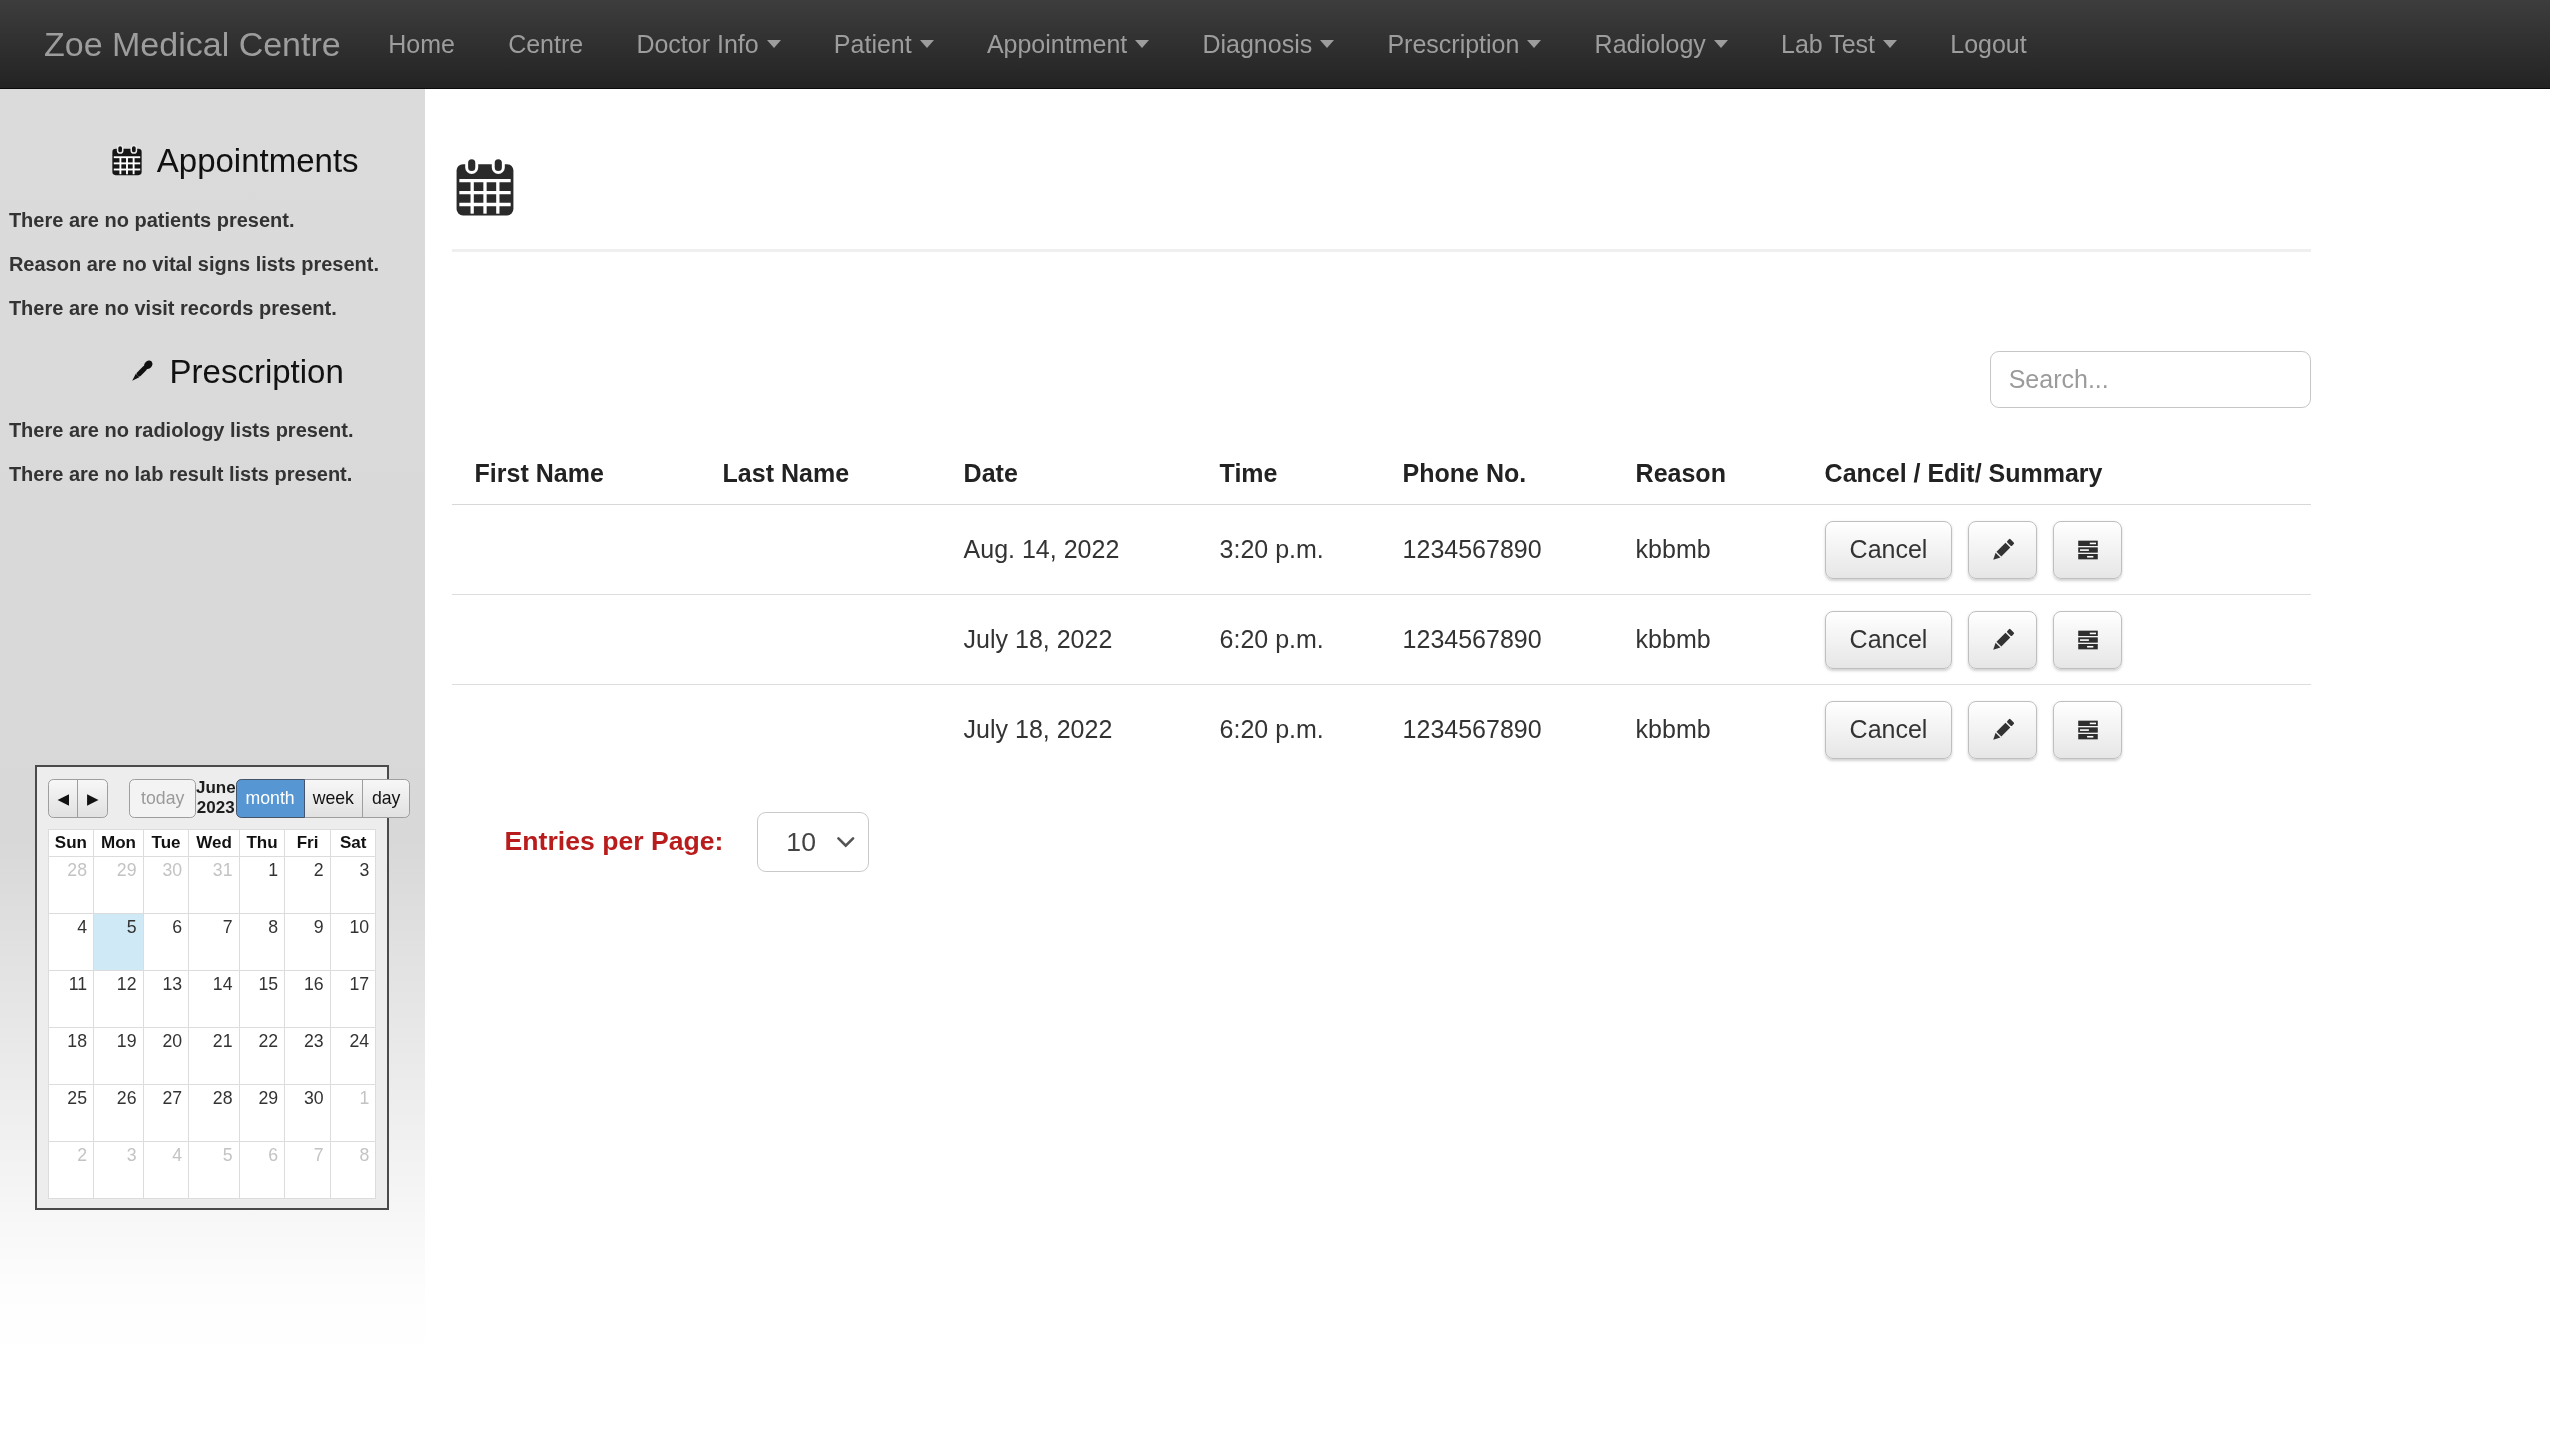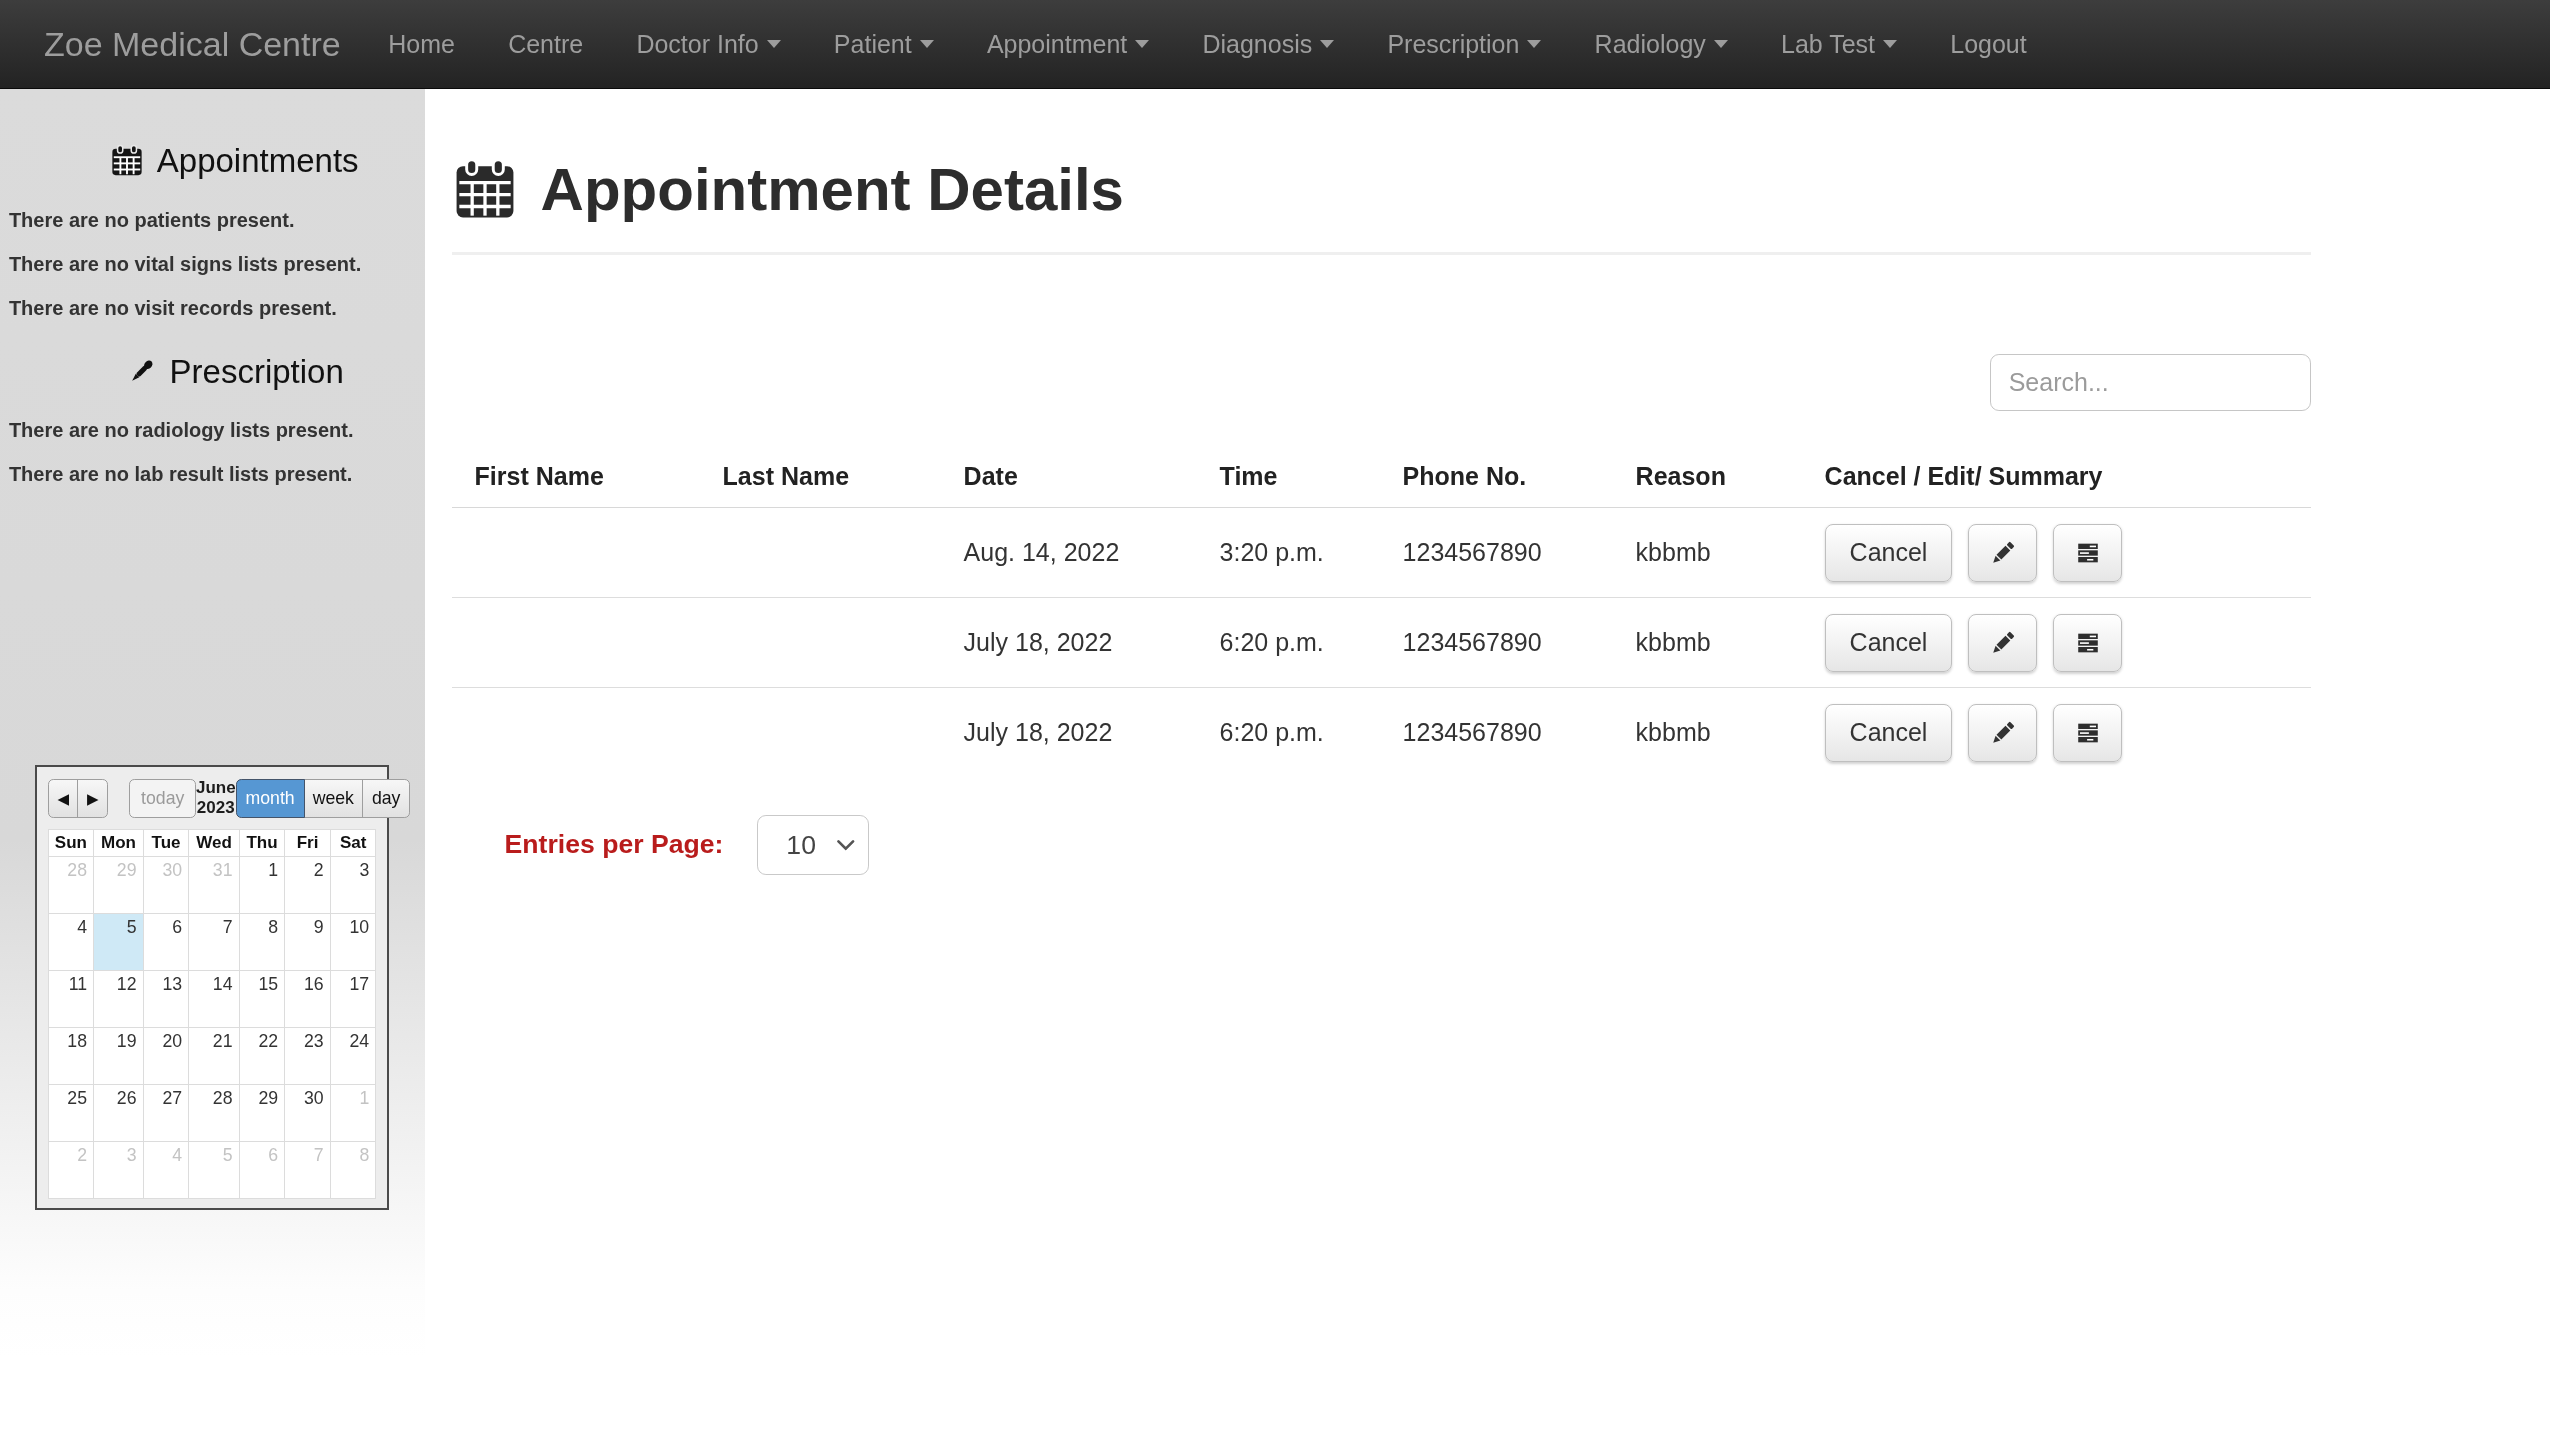--- a/index.html
+++ b/index.html
@@ -150,21 +150,21 @@
                 <line x1="11" y1="14" x2="11" y2="32"></line>
                 <line x1="18" y1="14" x2="18" y2="32"></line>
                 <line x1="25" y1="14" x2="25" y2="32"></line>
               </g>
             </svg>
         </span>
         <span>Appointments</span>
       </h2>
       <div class="notes">
           <p class="note">There are no patients present.</p>
-          <p class="note">There are no vital signs lists present.</p>
+          <p class="note">Reason are no vital signs lists present.</p>
           <p class="note">There are no visit records present.</p>
         </div>
 
       <h2 class="side-heading rx">
         <span class="icon">
           <svg width="32" height="32" viewBox="0 0 36 36" fill="#111">
               <g transform="rotate(45 18 18)">
                 <ellipse cx="18" cy="6.5" rx="4.2" ry="5.2"></ellipse>
                 <rect x="15.2" y="10" width="5.6" height="13.5" rx="2"></rect>
                 <path d="M15.2 23.5 L18 32 L20.8 23.5 Z"></path>
@@ -274,21 +274,20 @@
               <g stroke="#fff" stroke-width="1.8">
                 <line x1="4" y1="14" x2="32" y2="14"></line>
                 <line x1="4" y1="20.5" x2="32" y2="20.5"></line>
                 <line x1="4" y1="27" x2="32" y2="27"></line>
                 <line x1="11" y1="14" x2="11" y2="32"></line>
                 <line x1="18" y1="14" x2="18" y2="32"></line>
                 <line x1="25" y1="14" x2="25" y2="32"></line>
               </g>
             </svg>
         </span>
-        <span>Appointment Details</span>
       </h1>
       <hr class="title-rule">
 
       <div class="search-row">
         <input class="search-input" type="text" placeholder="Search..." style="">
       </div>
 
       <table class="appt-table">
         <colgroup>
           <col style="width:257px">

